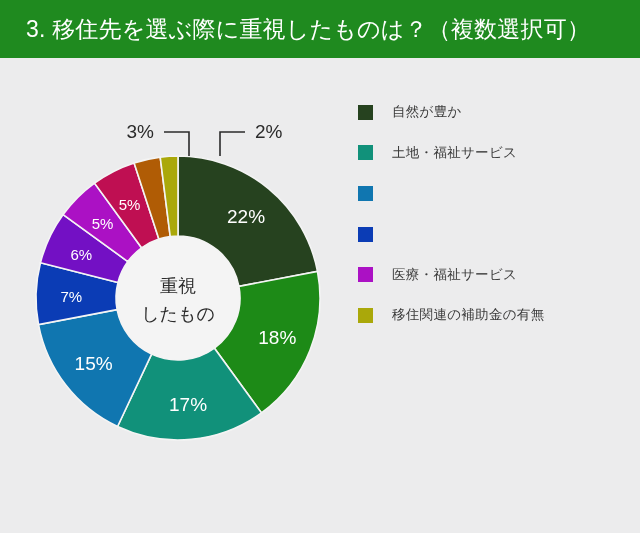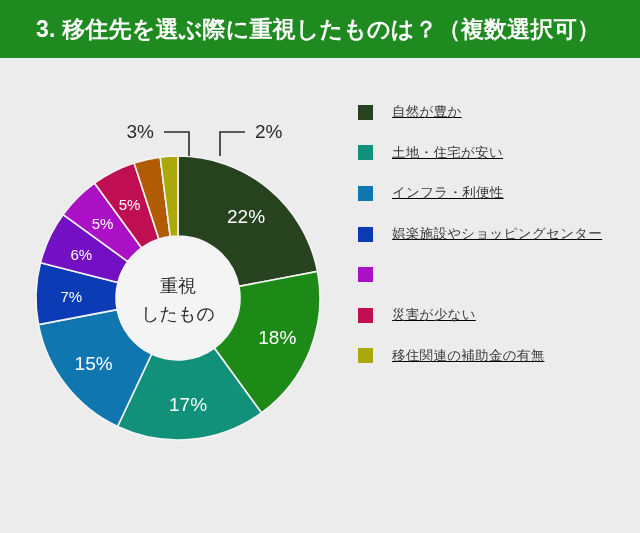--- a/index.html
+++ b/index.html
@@ -7,35 +7,35 @@
     width:640px;height:533px;
     background:#ececed;
     font-family:"Liberation Sans","DejaVu Sans",sans-serif;
     overflow:hidden;position:relative;
   }
   #header-bar{
     position:absolute;left:0;top:0;width:640px;height:58px;
     background:#1f8a1f;display:flex;align-items:center;
   }
   #header-title{
-    color:#ffffff;font-size:23px;font-weight:700;
-    letter-spacing:0.2px;padding-left:36px;white-space:nowrap;
+    color:#ffffff;font-size:23px;font-weight:400;
+    letter-spacing:0.2px;padding-left:26px;white-space:nowrap;
   }
   #content{
     position:absolute;left:0;top:58px;width:640px;height:475px;
   }
   #chart-area{
     position:absolute;left:0;top:0;width:350px;height:475px;
   }
   #donut-svg{position:absolute;left:8px;top:12px;}
   #legend{
     position:absolute;left:358px;top:34px;width:276px;
   }
   .legend-item{
-    display:flex;align-items:center;height:40.6px;text-decoration:underline;
+    display:flex;align-items:center;height:40.6px;
   }
   .legend-swatch{
     width:15px;height:15px;flex:0 0 15px;margin-right:19px;
   }
   .legend-label{
     font-size:13.5px;color:#3a3a3a;white-space:nowrap;letter-spacing:0.3px;
   }
   .slice-label{
     font-size:19px;fill:#ffffff;font-weight:500;
     font-family:"Liberation Sans","DejaVu Sans",sans-serif;
@@ -96,36 +96,31 @@
     </svg>
   </div>
 
   <div id="legend">
     <div class="legend-item">
       <span class="legend-swatch" style="background: rgb(38, 66, 31);"></span>
       <span class="legend-label">自然が豊か</span>
     </div>
     <div class="legend-item">
       <span class="legend-swatch" style="background: rgb(17, 145, 122);"></span>
-      <span class="legend-label">土地・住宅が安い</span>
+      <span class="legend-label">土地・福祉サービス</span>
     </div>
     <div class="legend-item">
       <span class="legend-swatch" style="background: rgb(16, 118, 176);"></span>
-      <span class="legend-label">インフラ・利便性</span>
     </div>
     <div class="legend-item">
       <span class="legend-swatch" style="background: rgb(11, 60, 181);"></span>
-      <span class="legend-label">娯楽施設やショッピングセンター</span>
     </div>
     <div class="legend-item">
       <span class="legend-swatch" style="background: rgb(171, 17, 196);"></span>
-    </div>
-    <div class="legend-item">
-      <span class="legend-swatch" style="background: rgb(191, 15, 82);"></span>
-      <span class="legend-label">災害が少ない</span>
+      <span class="legend-label">医療・福祉サービス</span>
     </div>
     <div class="legend-item">
       <span class="legend-swatch" style="background: rgb(170, 168, 10);"></span>
       <span class="legend-label">移住関連の補助金の有無</span>
     </div>
   </div>
 
 </div>
 
 </body></html>

